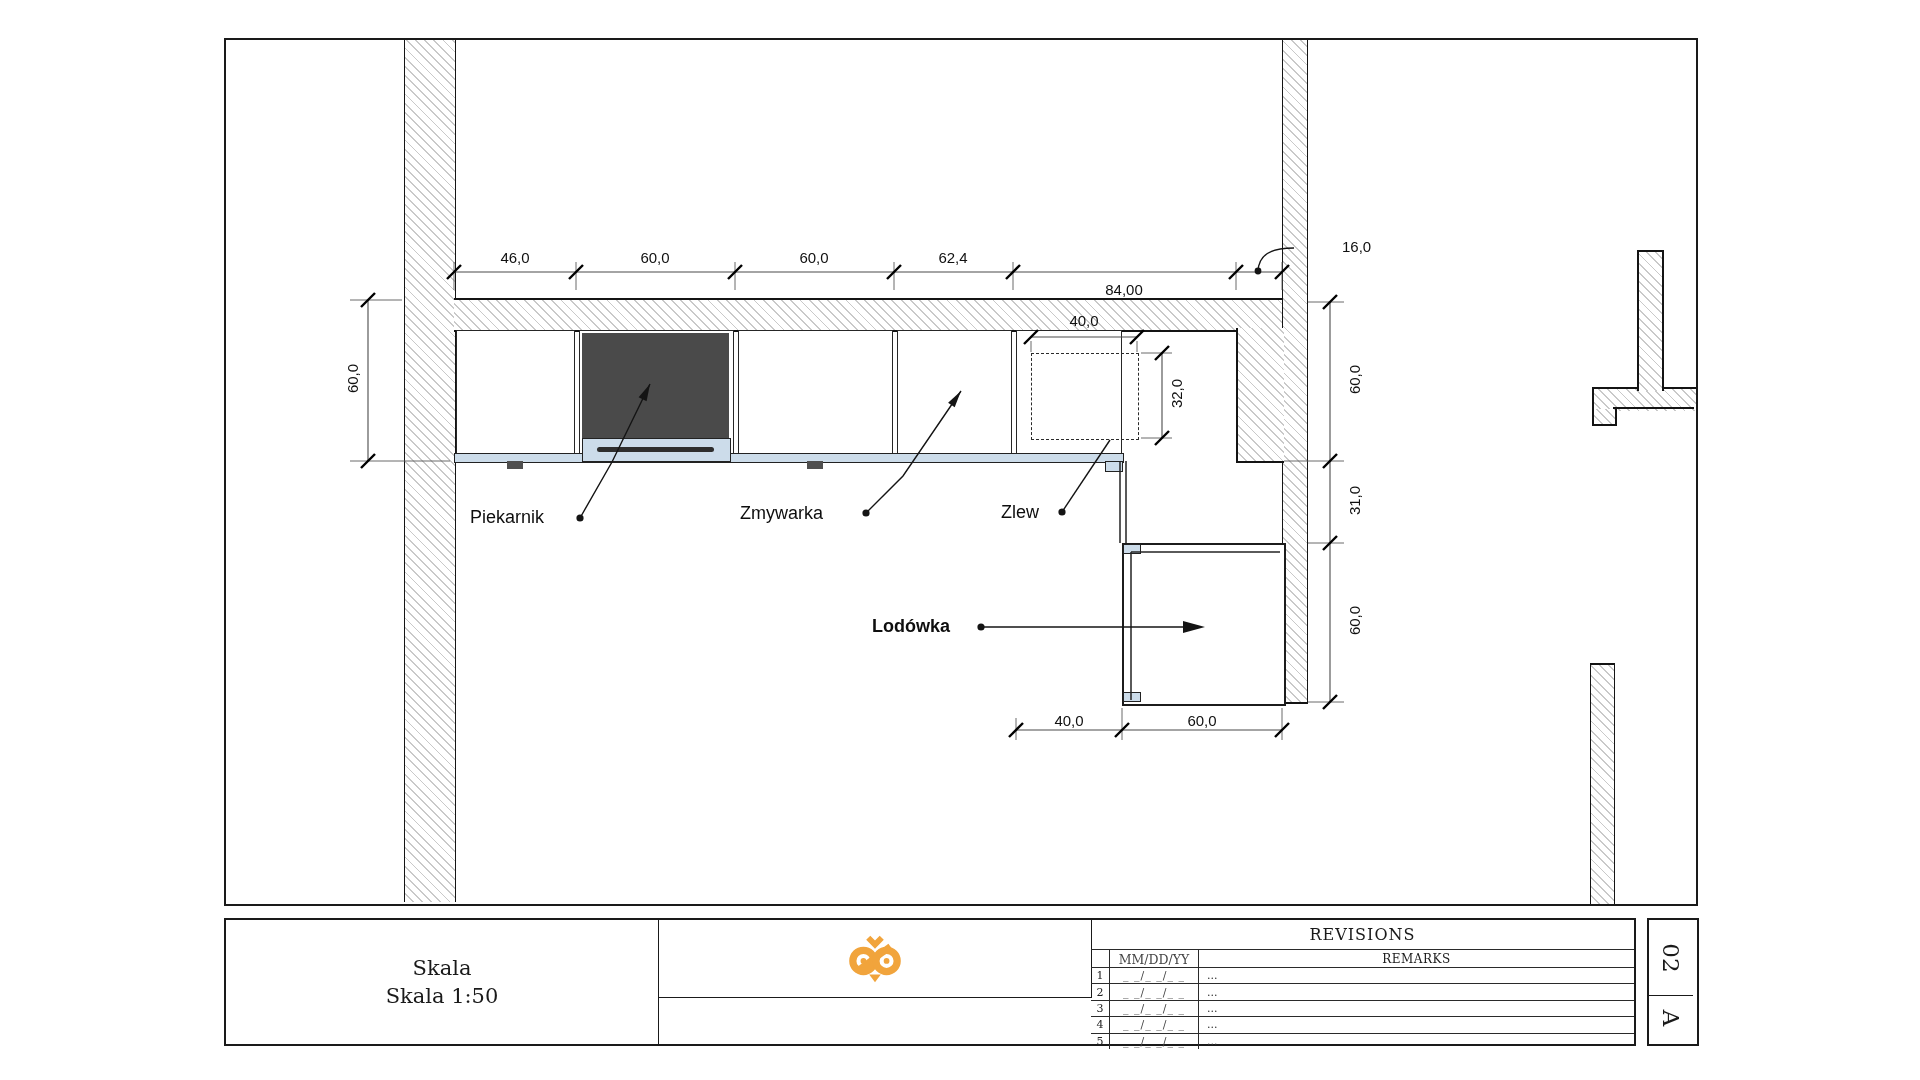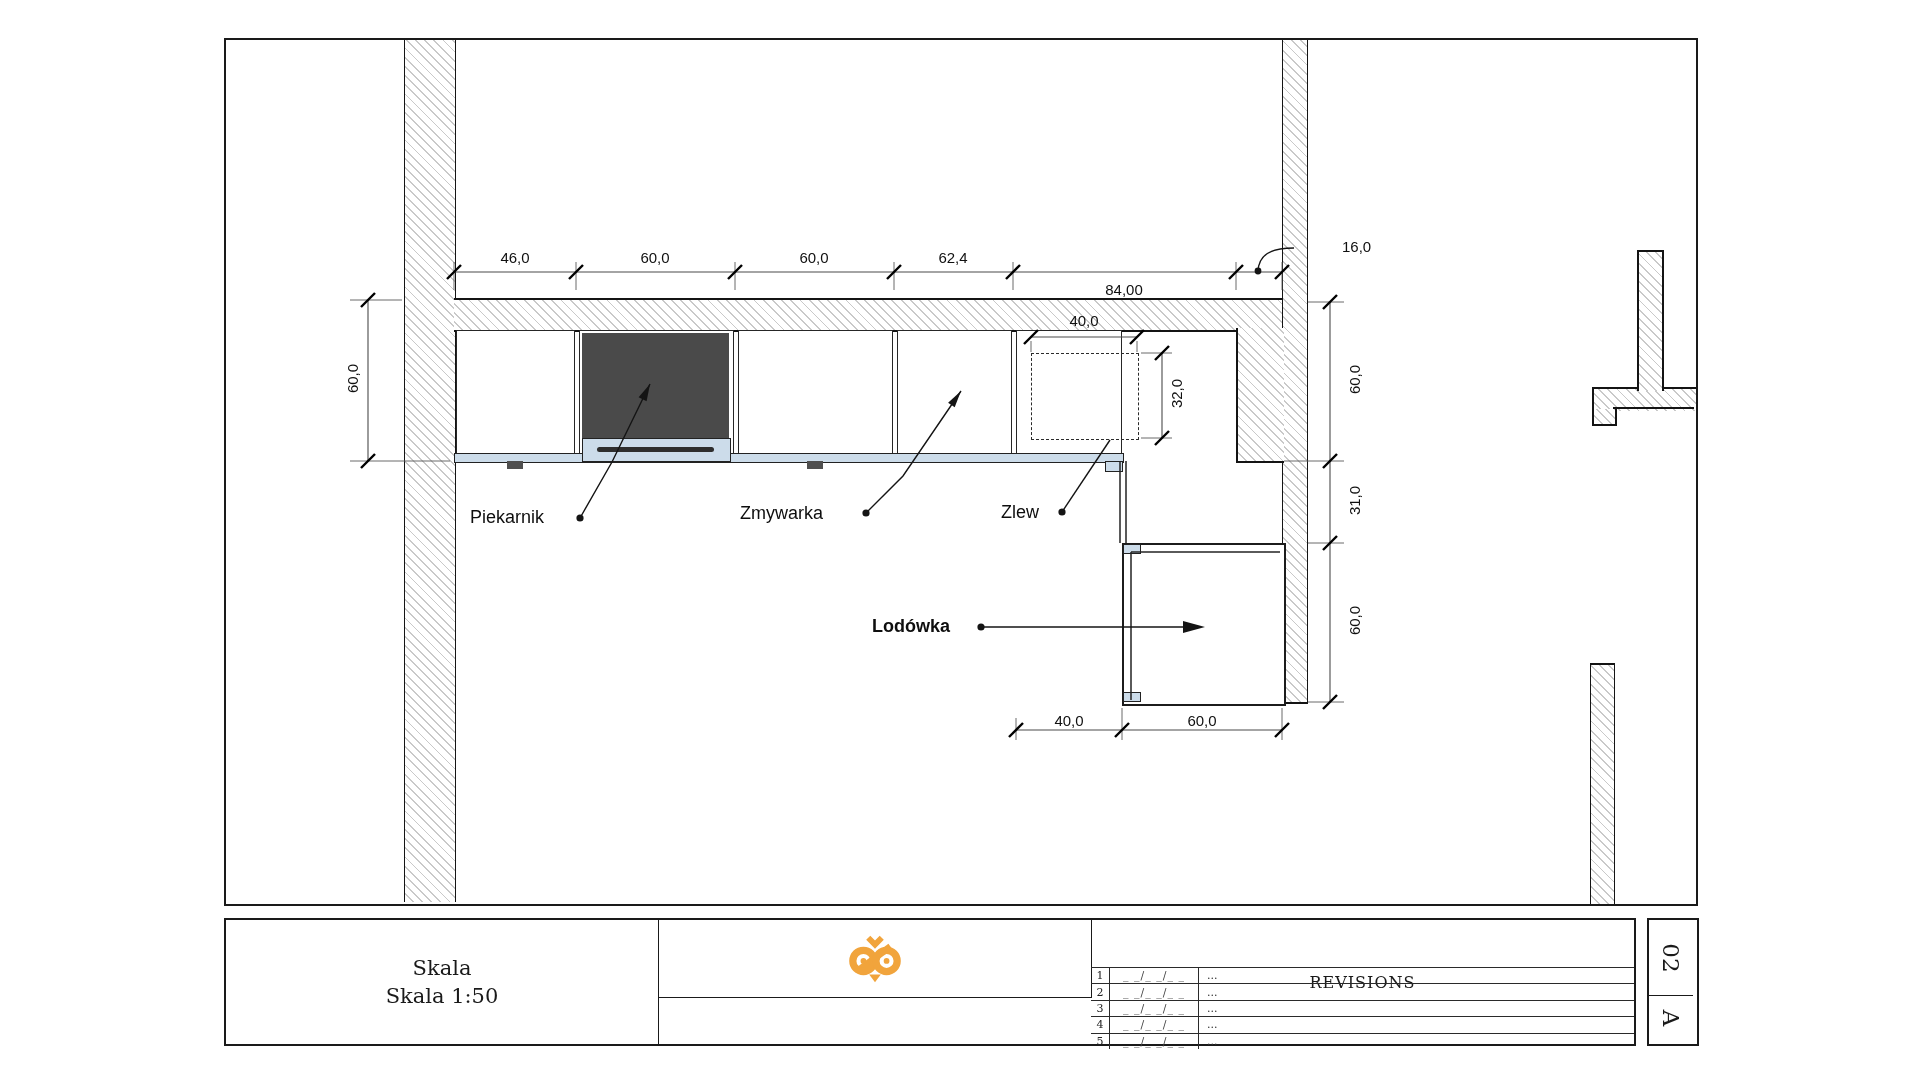--- a/index.html
+++ b/index.html
@@ -181,21 +181,26 @@
         <circle cx="20" cy="30" r="11" fill="none" stroke="#F1A43C" stroke-width="7.5"></circle>
         <circle cx="44" cy="30" r="11" fill="none" stroke="#F1A43C" stroke-width="7.5"></circle>
         <circle cx="20" cy="30" r="3" fill="#F1A43C"></circle>
         <circle cx="44" cy="30" r="3" fill="#F1A43C"></circle>
         <path d="M25,6 L32,13 L39,6" fill="none" stroke="#F1A43C" stroke-width="6"></path>
         <path d="M26,44 L32,52 L38,44 Z" fill="#F1A43C"></path>
       </svg>
     </div>
 
     <div class="abs" style="left:865px;top:0;width:543px;height:124px;">
-      <div class="tb-cell serif" style="left:0;top:0;width:543px;height:29px;font-size:16px;letter-spacing:1px;color:#1a1a1a;margin-top:48px;">REVISIONS</div>
+      <div class="tb-cell serif" style="left:0;top:0;width:543px;height:29px;font-size:16px;letter-spacing:1px;color:#1a1a1a;">REVISIONS</div>
+      <div class="abs" style="left:0;top:29px;width:543px;height:18px;border-top:1px solid #2a2a2a;display:flex;">
+        <div class="rev-num serif" style="height:18px;"></div>
+        <div class="rev-date serif" style="height:18px;font-size:12.5px;letter-spacing:0;">MM/DD/YY</div>
+        <div class="serif" style="flex:1;display:flex;align-items:center;justify-content:center;font-size:12px;letter-spacing:0.5px;color:#1a1a1a;">REMARKS</div>
+      </div>
       <div class="abs" style="left:0;top:47px;width:543px;height:77px;">
         <div class="rev-row">
           <div class="rev-num">1</div>
           <div class="rev-date">_ _/_ _/_ _</div>
           <div class="rev-rem">...</div>
         </div>
         <div class="rev-row">
           <div class="rev-num">2</div>
           <div class="rev-date">_ _/_ _/_ _</div>
           <div class="rev-rem">...</div>

